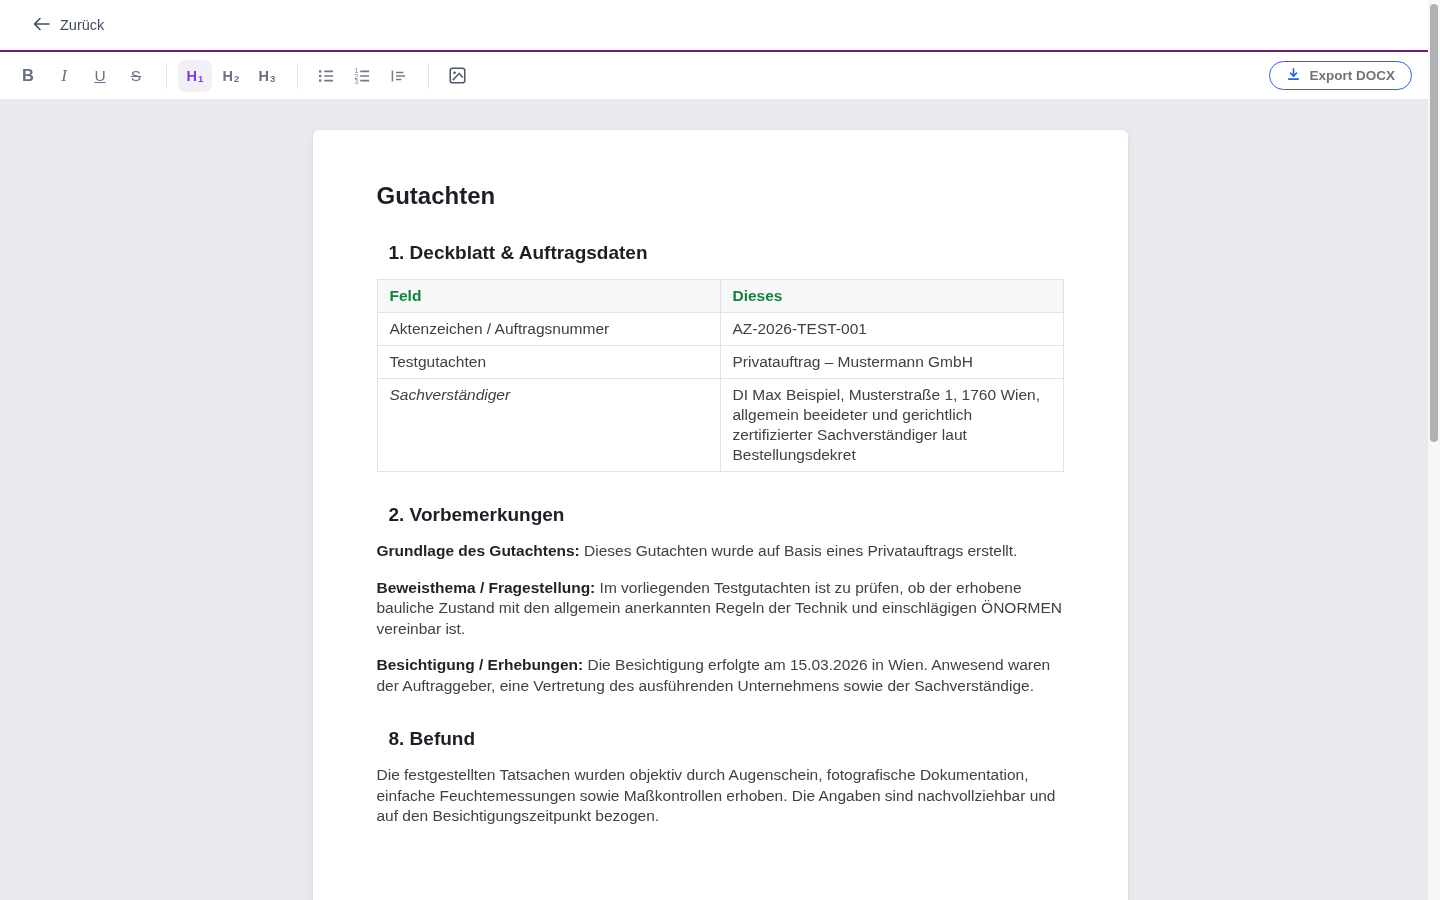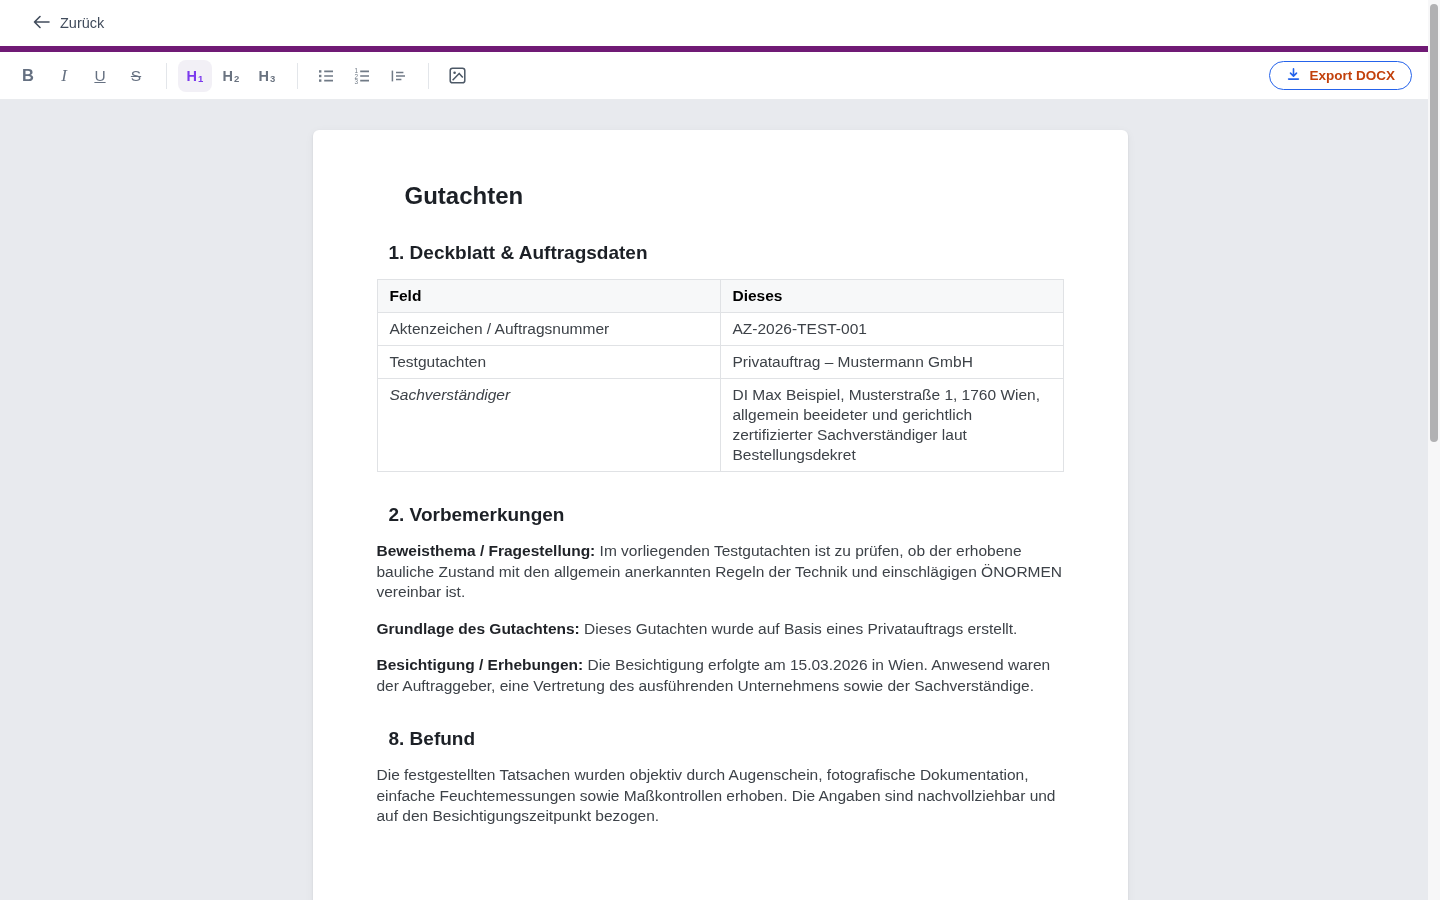--- a/index.html
+++ b/index.html
@@ -8,21 +8,21 @@
     font-family: "Liberation Sans", sans-serif;
     background: #e8eaee;
     color: #3c4349;
     position: relative;
   }
 
   
   .topbar {
     height: 52px;
     background: #ffffff;
-    border-bottom: 6px solid #701a75;
+    border-bottom: 2px solid #701a75;
     display: flex;
     align-items: center;
     padding-left: 33px;
   }
   .back-btn {
     display: inline-flex;
     align-items: center;
     gap: 10px;
     background: none;
     border: none;
@@ -73,21 +73,21 @@
   .export-btn {
     margin-left: auto;
     height: 29px;
     padding: 0 16px;
     display: inline-flex;
     align-items: center;
     gap: 8px;
     background: #ffffff;
     border: 1.5px solid #2563eb;
     border-radius: 15px;
-    color: #c2410c;
+    color: #737373;
     font-family: inherit;
     font-size: 13.5px;
     font-weight: 700;
     cursor: pointer;
   }
 
   
   .canvas {
     height: 800px;
     overflow: hidden;
@@ -99,21 +99,20 @@
     background: #ffffff;
     border-radius: 6px;
     box-shadow: 0 1px 2px rgba(0,0,0,0.10), 0 2px 10px rgba(0,0,0,0.05);
     padding: 52px 64px 60px;
   }
   .doc-title {
     font-size: 24px;
     font-weight: 700;
     color: #1c2026;
     margin-bottom: 30px;
-    margin-left: 28px;
   }
   .doc-h2 {
     font-size: 19px;
     font-weight: 700;
     color: #1c2026;
     margin: 32px 12px 15px;
   }
   .doc-p {
     font-size: 15.5px;
     line-height: 20.5px;
@@ -133,21 +132,21 @@
   .doc-table th, .doc-table td {
     border: 1px solid #e0e2e5;
     text-align: left;
     vertical-align: top;
     padding: 6px 12px;
     width: 50%;
   }
   .doc-table th {
     background: #f7f8f9;
     font-weight: 700;
-    color: #000000;
+    color: #15803d;
   }
   .cell-italic { font-style: italic; }
 
   
   .scrollbar-track {
     position: absolute;
     top: 0; right: 0;
     width: 12px; height: 900px;
     background: #f7f7f8;
   }
@@ -270,22 +269,22 @@
           <td>Privatauftrag – Mustermann GmbH</td>
         </tr>
         <tr>
           <td class="cell-italic">Sachverständiger</td>
           <td>DI Max Beispiel, Musterstraße 1, 1760 Wien, allgemein beeideter und gerichtlich zertifizierter Sachverständiger laut Bestellungsdekret</td>
         </tr>
       </tbody>
     </table>
 
     <h2 class="doc-h2">2. Vorbemerkungen</h2>
+    <p class="doc-p"><strong>Grundlage des Gutachtens:</strong><span> Dieses Gutachten wurde auf Basis eines Privatauftrags erstellt.</span></p>
     <p class="doc-p"><strong>Beweisthema / Fragestellung:</strong><span> Im vorliegenden Testgutachten ist zu prüfen, ob der erhobene bauliche Zustand mit den allgemein anerkannten Regeln der Technik und einschlägigen ÖNORMEN vereinbar ist.</span></p>
-    <p class="doc-p"><strong>Grundlage des Gutachtens:</strong><span> Dieses Gutachten wurde auf Basis eines Privatauftrags erstellt.</span></p>
     <p class="doc-p"><strong>Besichtigung / Erhebungen:</strong><span> Die Besichtigung erfolgte am 15.03.2026 in Wien. Anwesend waren der Auftraggeber, eine Vertretung des ausführenden Unternehmens sowie der Sachverständige.</span></p>
 
     <h2 class="doc-h2">8. Befund</h2>
     <p class="doc-p">Die festgestellten Tatsachen wurden objektiv durch Augenschein, fotografische Dokumentation, einfache Feuchtemessungen sowie Maßkontrollen erhoben. Die Angaben sind nachvollziehbar und auf den Besichtigungszeitpunkt bezogen.</p>
   </article>
 </main>
 
 <div class="scrollbar-track">
   <div class="scrollbar-thumb"></div>
 </div>

